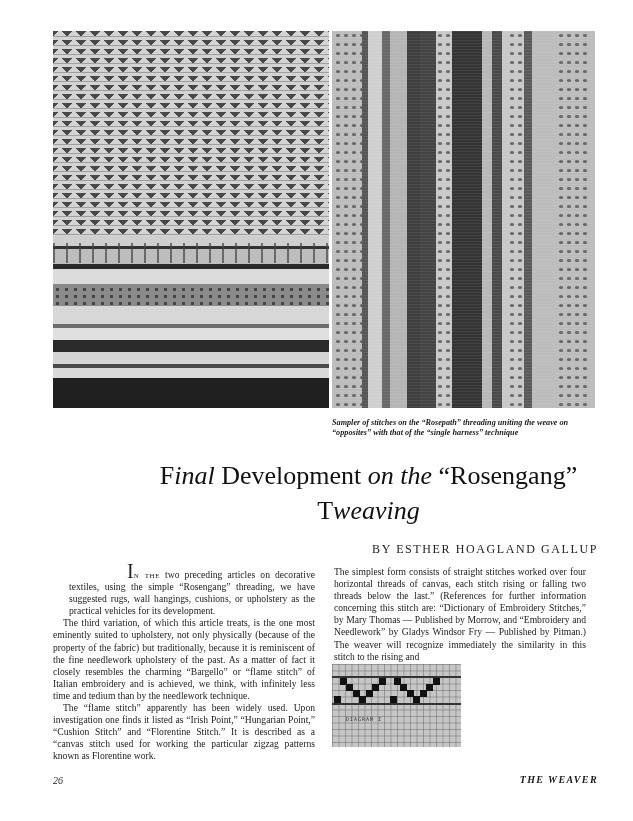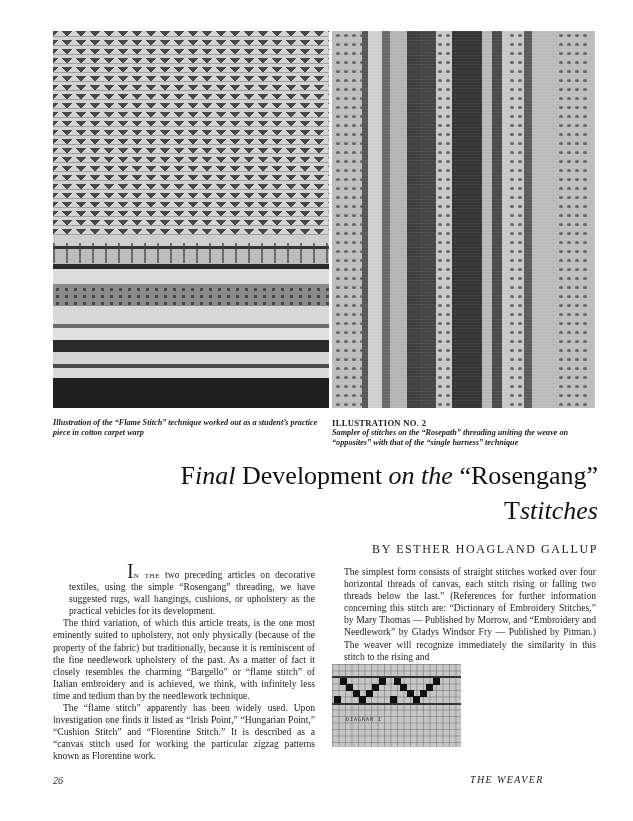--- a/index.html
+++ b/index.html
@@ -70,49 +70,49 @@
     background-size: 8px 9px; opacity: .85; }
   .hatch { position: absolute; inset: 0;
     background-image: repeating-linear-gradient(180deg, rgba(255,255,255,.07) 0 1px, transparent 1px 3px); }
 
   .caption { position: absolute; font-size: 8.2px; line-height: 10px; }
   .caption .cap-title { font-weight: bold; letter-spacing: .3px; font-size: 8.6px; }
   .caption .cap-text { font-style: italic; font-weight: bold; }
   #caption1 { left: 53px; top: 418px; width: 276px; }
   #caption2 { left: 332px; top: 418px; width: 268px; }
 
-  #article-title { position: absolute; left: 155px; top: 458px; width: 443px; text-align: right;
+  #article-title { position: absolute; left: 147px; top: 458px; width: 443px; text-align: center;
     font-size: 26px; line-height: 35px; color: #111; }
   #article-title .it { font-style: italic; }
   #byline { position: absolute; left: 330px; top: 542px; width: 268px; text-align: right;
     font-size: 12px; letter-spacing: 1.6px; color: #222; }
 
   .col { position: absolute; font-size: 9.6px; line-height: 12.1px; text-align: justify; color: #222; }
   #col-left { left: 53px; top: 566px; width: 262px; }
-  #col-right { left: 328px; top: 566px; width: 268px; }
+  #col-right { left: 318px; top: 566px; width: 268px; }
   .col p { text-indent: 10px; }
   .col p.first { text-indent: 0; margin-left: 16px; }
   .dropcap { font-size: 20px; line-height: 10px; margin-left: 58px; }
   .smallcaps { font-variant: small-caps; letter-spacing: .5px; }
   .wrap-text { margin-left: 141px; }
 
   #diagram { position: absolute; left: 332px; top: 664px; width: 129px; height: 83px;
     background-color: #c6c6c6;
     background-image:
       linear-gradient(90deg, rgba(90,90,90,.45) 1px, transparent 1px),
       linear-gradient(180deg, rgba(90,90,90,.45) 1px, transparent 1px);
     background-size: 6.5px 6.5px; }
   .d-line { position: absolute; left: 0; width: 100%; height: 1.5px; background: #333; }
   .d-sq { position: absolute; width: 6.5px; height: 6.5px; background: #111; }
   #diagram-label { position: absolute; left: 14px; top: 52px; font-size: 5px; letter-spacing: 1px;
     font-family: "DejaVu Sans Mono", monospace; color: #333; }
 
   #page-number { position: absolute; left: 53px; top: 775px; font-size: 10px; font-style: italic; }
-  #footer-title { position: absolute; left: 470px; top: 774px; width: 128px; text-align: left;
-    font-style: italic; font-weight: normal; font-size: 10px; letter-spacing: 1.4px; }
+  #footer-title { position: absolute; left: 470px; top: 774px; width: 128px; text-align: right;
+    font-style: italic; font-weight: bold; font-size: 10px; letter-spacing: 1.4px; }
 </style>
 </head>
 <body>
 
 <div class="photo" id="photo1">
   <div class="zig"></div>
   <div class="zig2"></div>
   <div class="bands1"></div>
   <div class="ticks"></div>
   <div class="dots"></div>
@@ -121,30 +121,28 @@
 <div class="photo" id="photo2">
   <div class="stripes"></div>
   <div class="pat" style="left:2px;width:28px;"></div>
   <div class="pat" style="left:104px;width:16px;"></div>
   <div class="pat" style="left:176px;width:14px;"></div>
   <div class="pat" style="left:225px;width:32px;"></div>
   <div class="hatch"></div>
 </div>
 
 <div class="caption" id="caption1">
-  <div class="cap-text">Illustration of the “Flame Stitch” technique worked out as a student’s practice piece in cotton carpet warp</div>
 </div>
 <div class="caption" id="caption2">
-  <div class="cap-title">ILLUSTRATION NO. 2</div>
   <div class="cap-text">Sampler of stitches on the “Rosepath” threading uniting the weave on “opposites” with that of the “single harness” technique</div>
 </div>
 
 <div id="article-title">
   <div><span>F</span><span class="it">inal</span><span> Development </span><span class="it">on the</span><span> “Rosengang”</span></div>
-  <div><span>T</span><span class="it">stitches</span></div>
+  <div><span>T</span><span class="it">weaving</span></div>
 </div>
 <div id="byline">BY ESTHER HOAGLAND GALLUP</div>
 
 <div class="col" id="col-left">
   <p class="first"><span class="dropcap">I</span><span class="smallcaps">n the</span><span> two preceding articles on decorative textiles, using the simple “Rosengang” threading, we have suggested rugs, wall hangings, cushions, or upholstery as the practical vehicles for its development.</span></p>
   <p>The third variation, of which this article treats, is the one most eminently suited to upholstery, not only physically (because of the property of the fabric) but traditionally, because it is reminiscent of the fine needlework upholstery of the past. As a matter of fact it closely resembles the charming “Bargello” or “flame stitch” of Italian embroidery and is achieved, we think, with infinitely less time and tedium than by the needlework technique.</p>
   <p>The “flame stitch” apparently has been widely used. Upon investigation one finds it listed as “Irish Point,” “Hungarian Point,” “Cushion Stitch” and “Florentine Stitch.” It is described as a “canvas stitch used for working the particular zigzag patterns known as Florentine work.</p>
 </div>
 
 <div class="col" id="col-right">

